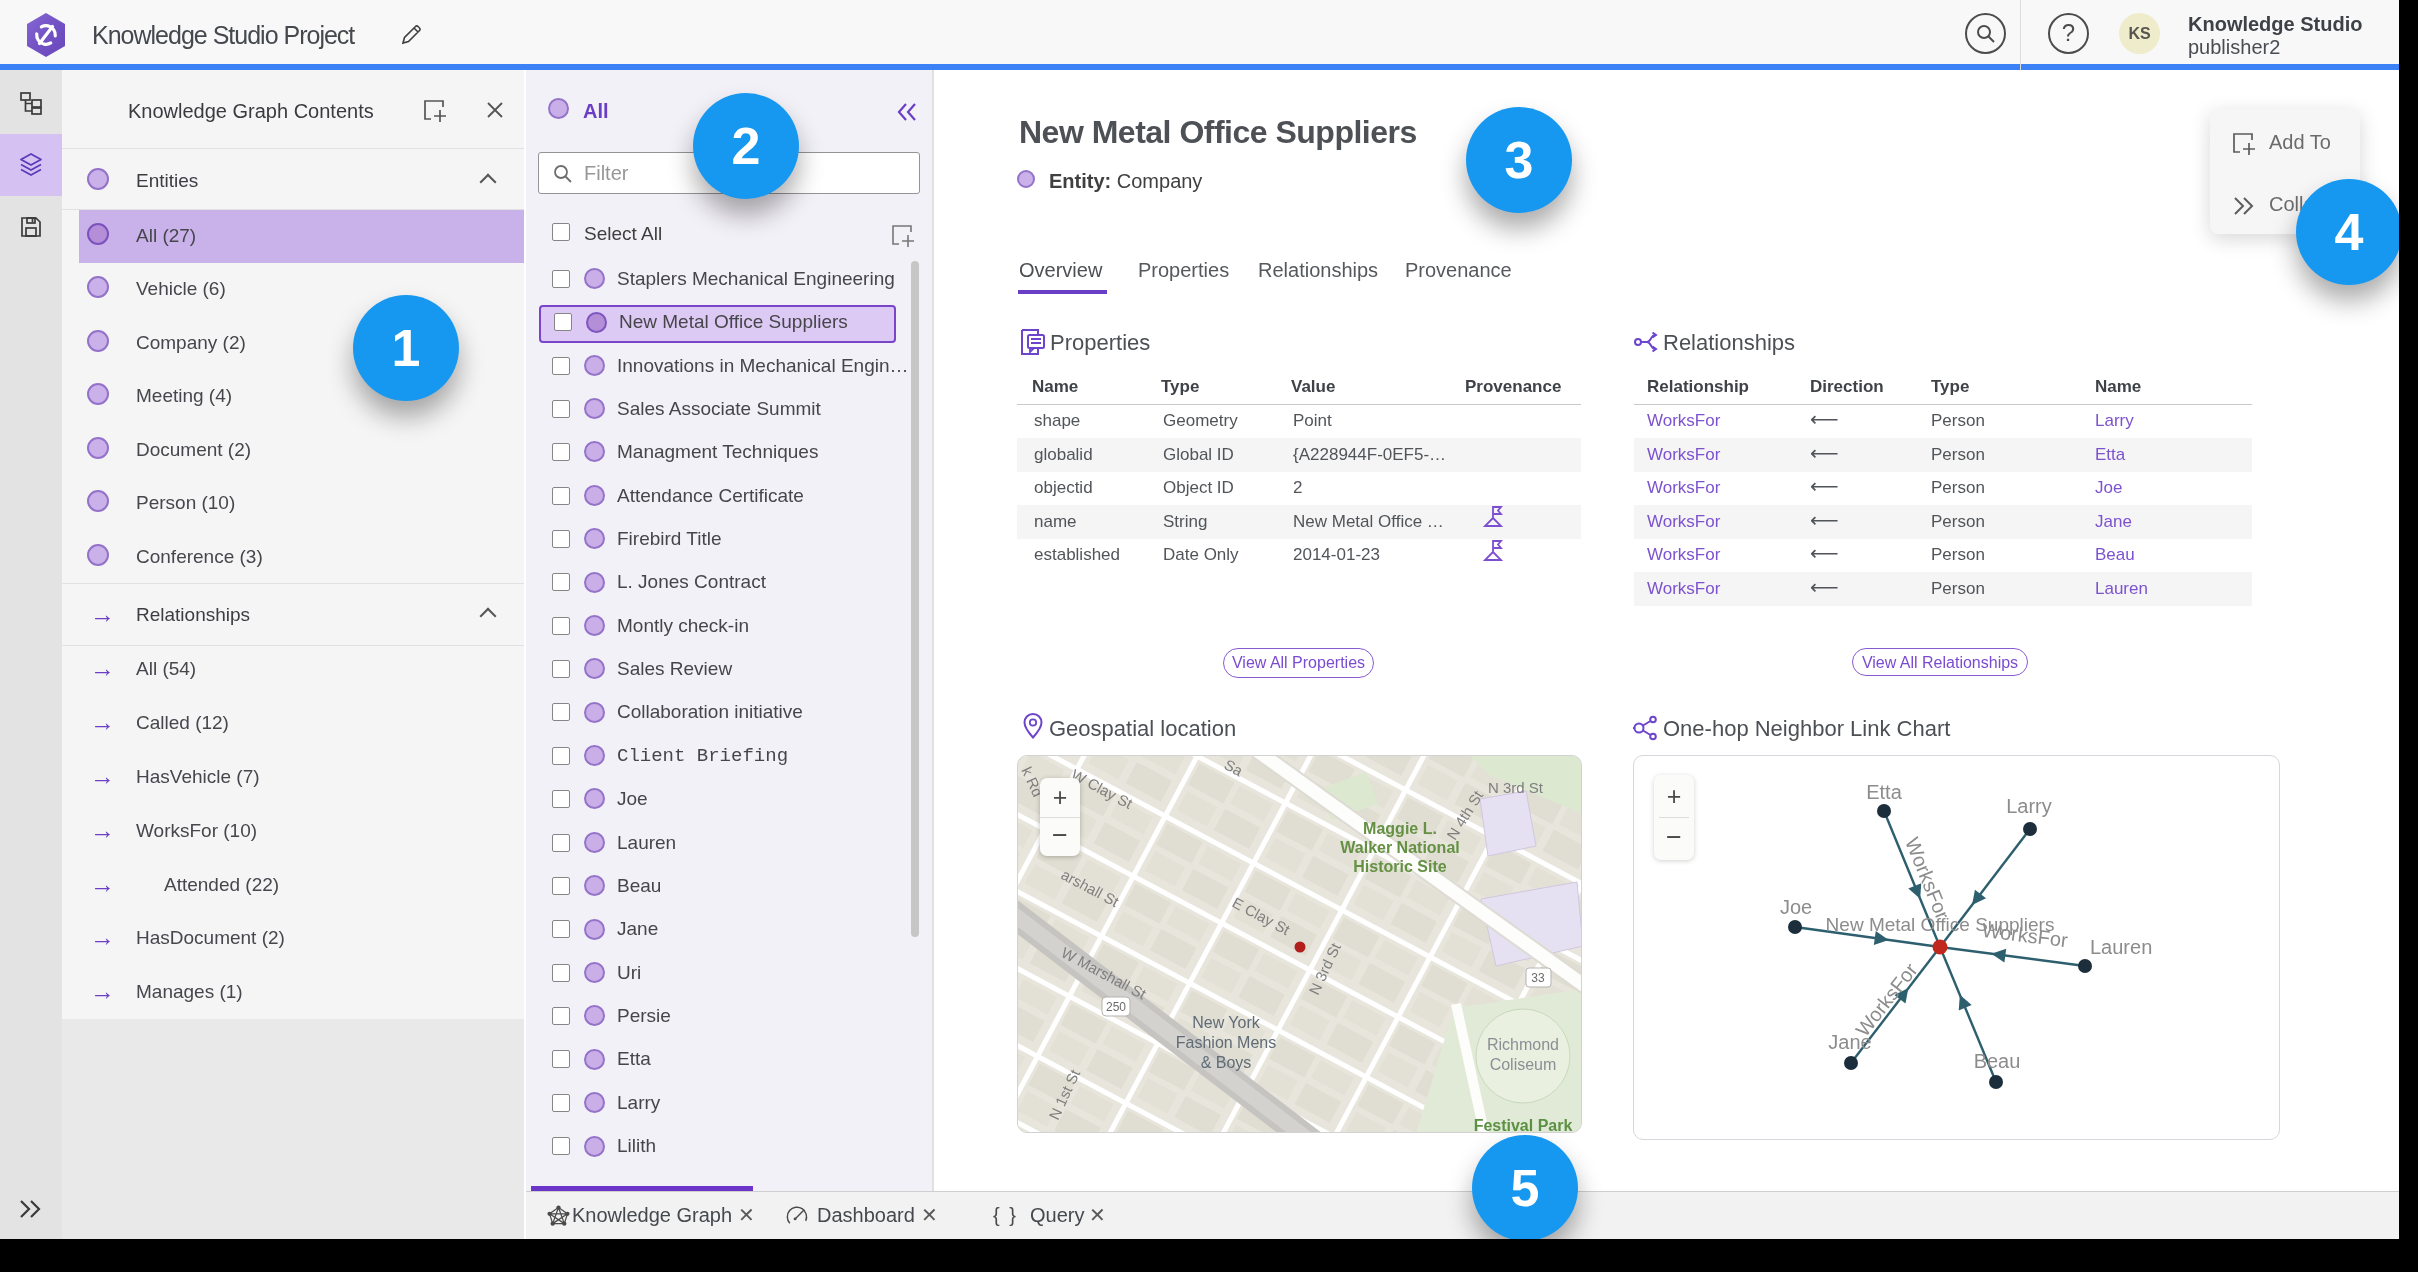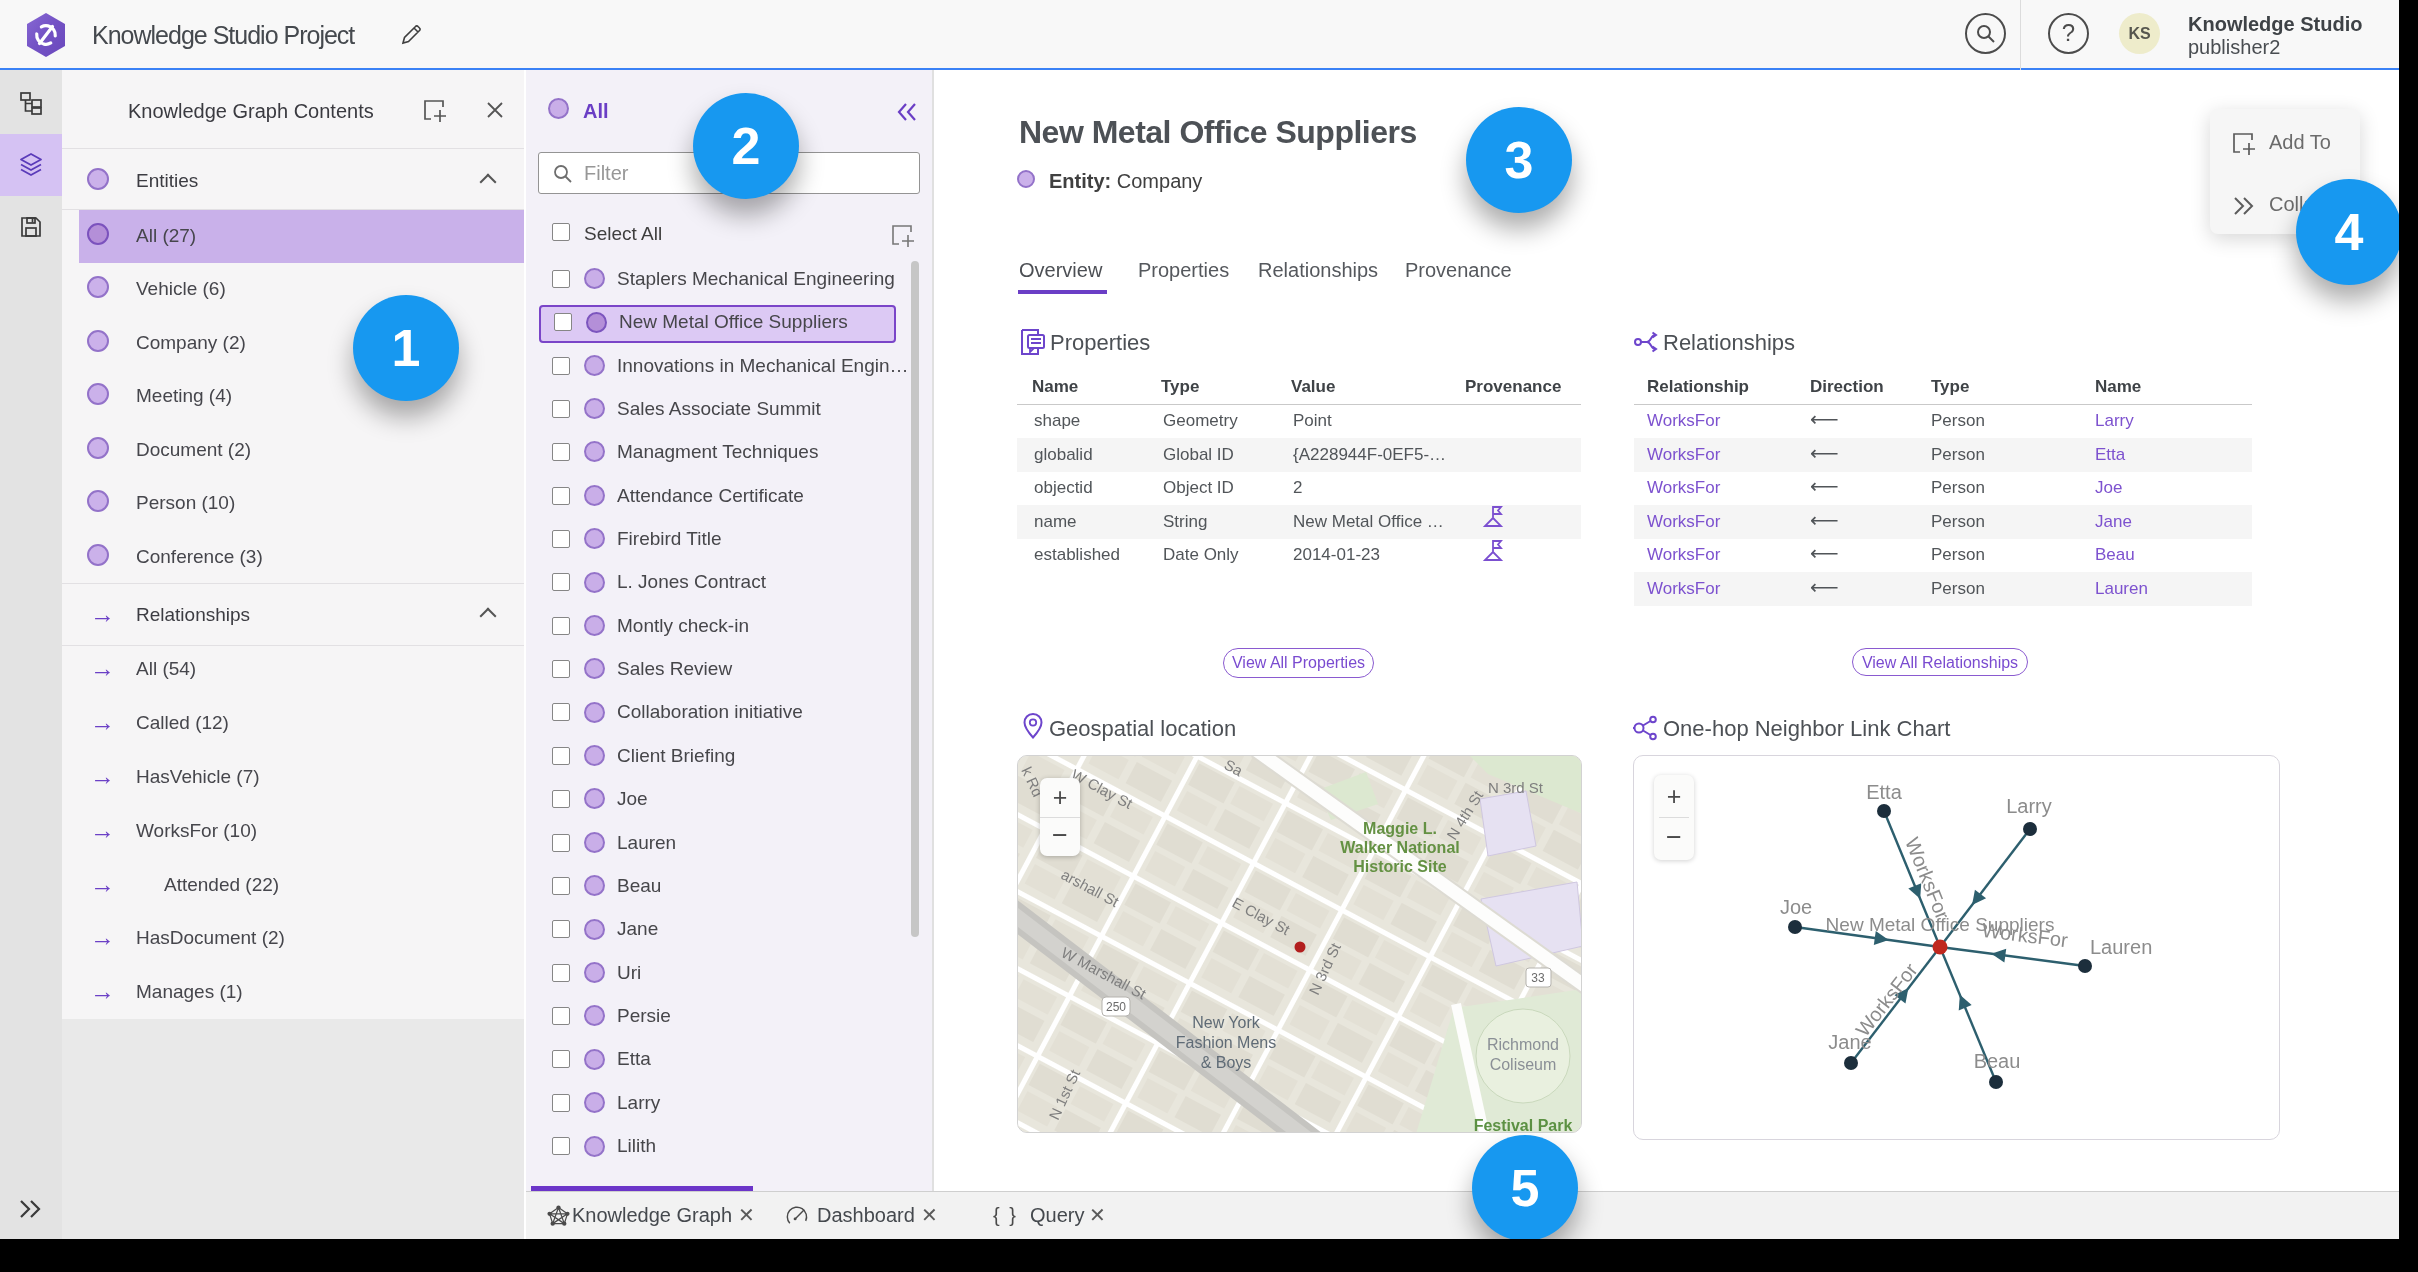--- a/index.html
+++ b/index.html
@@ -1,21 +1,21 @@
 <!DOCTYPE html>
 <html><head>
 <meta charset="utf-8">
 <style>
   html,body{margin:0;padding:0;background:#000;}
   body{width:2418px;height:1272px;overflow:hidden;font-family:"Liberation Sans",sans-serif;position:relative;}
   *{box-sizing:border-box;}
   .abs{position:absolute;}
   #app{position:absolute;left:0;top:0;width:2399px;height:1239px;background:#fff;overflow:hidden;}
   
-  #header{position:absolute;left:0;top:0;width:2399px;height:70px;background:#f8f8f8;border-bottom:2px solid #3b82f6;}
+  #header{position:absolute;left:0;top:0;width:2399px;height:70px;background:#f8f8f8;border-bottom:6px solid #3b82f6;}
   #title{position:absolute;left:92px;top:21px;font-size:25px;font-weight:500;color:#45494e;letter-spacing:-1px;}
   .hcirc{position:absolute;top:13px;width:41px;height:41px;border:2px solid #4c4c4c;border-radius:50%;}
   #avatar{position:absolute;left:2119px;top:13px;width:41px;height:41px;border-radius:50%;background:#eeeccb;color:#56564e;font-size:16px;font-weight:bold;text-align:center;line-height:41px;}
   #uname1{position:absolute;left:2188px;top:13px;font-size:20px;font-weight:bold;color:#3e4246;}
   #uname2{position:absolute;left:2188px;top:36px;font-size:20px;color:#494d51;}
   #hdivider{position:absolute;left:2020px;top:0;width:1px;height:70px;background:#dcdcdc;}
   
   #rail{position:absolute;left:0;top:70px;width:62px;height:1169px;background:#e3e3e3;}
   #railhl{position:absolute;left:0;top:64px;width:62px;height:62px;background:#d5c2f3;}
   
@@ -222,21 +222,21 @@
       <div class="p2circ" style="left:58px;top:545px;"></div>
       <div class="p2row" style="top:545px;">Montly check-in</div>
     <div class="cbox" style="left:26px;top:590px;"></div>
       <div class="p2circ" style="left:58px;top:588px;"></div>
       <div class="p2row" style="top:588px;">Sales Review</div>
     <div class="cbox" style="left:26px;top:633px;"></div>
       <div class="p2circ" style="left:58px;top:632px;"></div>
       <div class="p2row" style="top:631px;">Collaboration initiative</div>
     <div class="cbox" style="left:26px;top:677px;"></div>
       <div class="p2circ" style="left:58px;top:675px;"></div>
-      <div class="p2row" style="top:675px;">Client Briefing</div>
+      <div class="p2row" style="top:675px;font-family:Liberation Mono, monospace;">Client Briefing</div>
     <div class="cbox" style="left:26px;top:720px;"></div>
       <div class="p2circ" style="left:58px;top:718px;"></div>
       <div class="p2row" style="top:718px;">Joe</div>
     <div class="cbox" style="left:26px;top:764px;"></div>
       <div class="p2circ" style="left:58px;top:762px;"></div>
       <div class="p2row" style="top:762px;">Lauren</div>
     <div class="cbox" style="left:26px;top:807px;"></div>
       <div class="p2circ" style="left:58px;top:805px;"></div>
       <div class="p2row" style="top:805px;">Beau</div>
     <div class="cbox" style="left:26px;top:850px;"></div>

